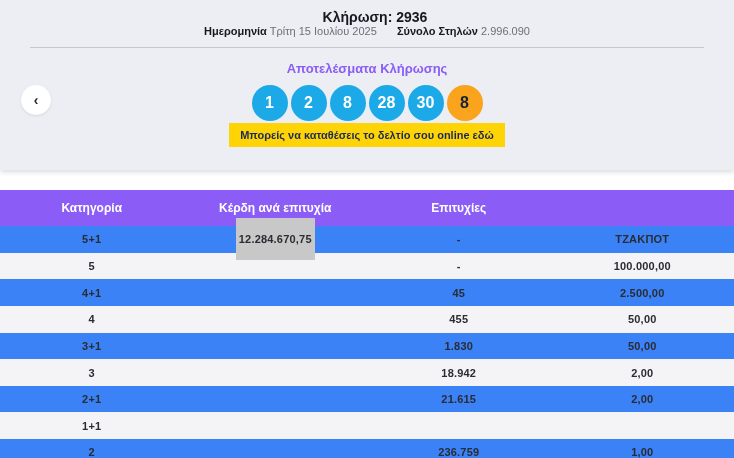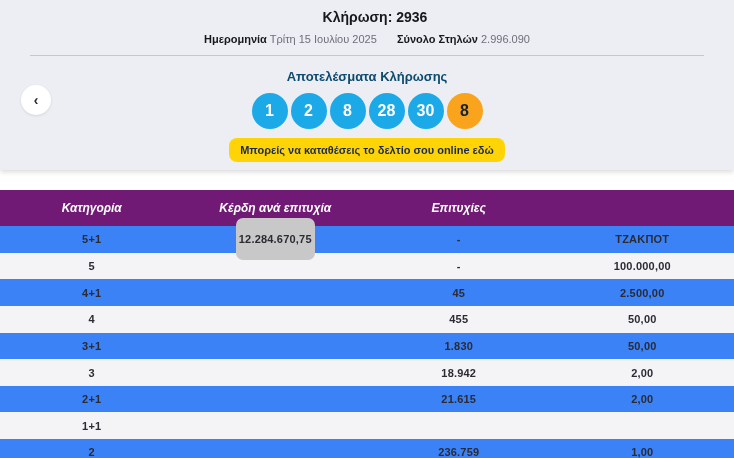--- a/index.html
+++ b/index.html
@@ -17,93 +17,91 @@
     width: 100%; height: 170px;
     background: #eceef3;
     box-shadow: 0 2px 5px rgba(0,0,0,0.15);
     text-align: center;
   }
   .draw-title {
     padding-top: 9px;
     font-size: 14px; font-weight: 700; color: #17171f; margin-left: 16px;
   }
   .meta {
-    margin-top: 8px;
     font-size: 11px; color: #6e6e7a;
   }
   .meta .lbl { font-weight: 700; color: #17171f; }
   .meta .gap { display: inline-block; width: 14px; }
   .divider {
     border: none;
     border-top: 1px solid #c5c7cf;
     margin: 10px 30px 0 30px;
   }
   .results-title {
     margin-top: 13px;
-    font-size: 13px; font-weight: 700; color: #0c4a6e;
+    font-size: 13px; font-weight: 700; color: #8b5cf6;
   }
   .balls {
     margin-top: 9px;
     display: flex; justify-content: center; align-items: center; gap: 3px;
   }
   .ball {
     width: 36px; height: 36px; border-radius: 50%;
     background: #1ba9e8; color: #ffffff;
     font-size: 16px; font-weight: 700;
     display: flex; align-items: center; justify-content: center;
     line-height: 1;
   }
   .ball.bonus { background: #f9a41c; color: #16213a; }
   .cta {
     display: inline-block;
-    margin-top: 9px;
+    margin-top: 2px;
     background: #ffd406;
     color: #1a2a57;
     font-size: 11px; font-weight: 700;
     padding: 6px 11px;
-    border-radius: 8px;
+    border-radius: 0;
     cursor: pointer;
     text-decoration: none;
   }
   .back {
     position: absolute; left: 21px; top: 85px;
     width: 30px; height: 30px; border-radius: 50%;
     background: #ffffff; border: none;
     box-shadow: 0 1px 3px rgba(0,0,0,0.10);
     color: #2b2b33; font-size: 14px; font-weight: 700;
     line-height: 30px; text-align: center;
     cursor: pointer;
   }
 
   
   .table-wrap { margin-top: 20px; }
   .thead {
     height: 36px;
-    background: #701a75;
+    background: #8b5cf6;
     display: grid; grid-template-columns: repeat(4, 1fr);
     align-items: center;
-    font-style: italic;
   }
   .thead .th {
     color: #ffffff; font-size: 12px; font-weight: 700;
     text-align: center;
   }
   .tbody .tr {
     height: 26.65px;
     display: grid; grid-template-columns: repeat(4, 1fr);
     align-items: center;
     background: #3b82f6;
   }
   .tbody .tr:nth-child(even) { background: #f4f4f7; }
   .tbody .td {
     text-align: center;
     font-size: 11px; font-weight: 700; color: #2b2b33;
     letter-spacing: 0.2px;
   }
-  .hl { background: #c8c8c8; padding: 15px 3px; border-radius: 7px; }
+  .hl { background: #c8c8c8; padding: 15px 3px; }
 </style>
 </head>
 <body>
 
 <div class="page">
 
   <section class="top">
     <div class="draw-title">
       <span>Κλήρωση:</span>
       <span>2936</span>

